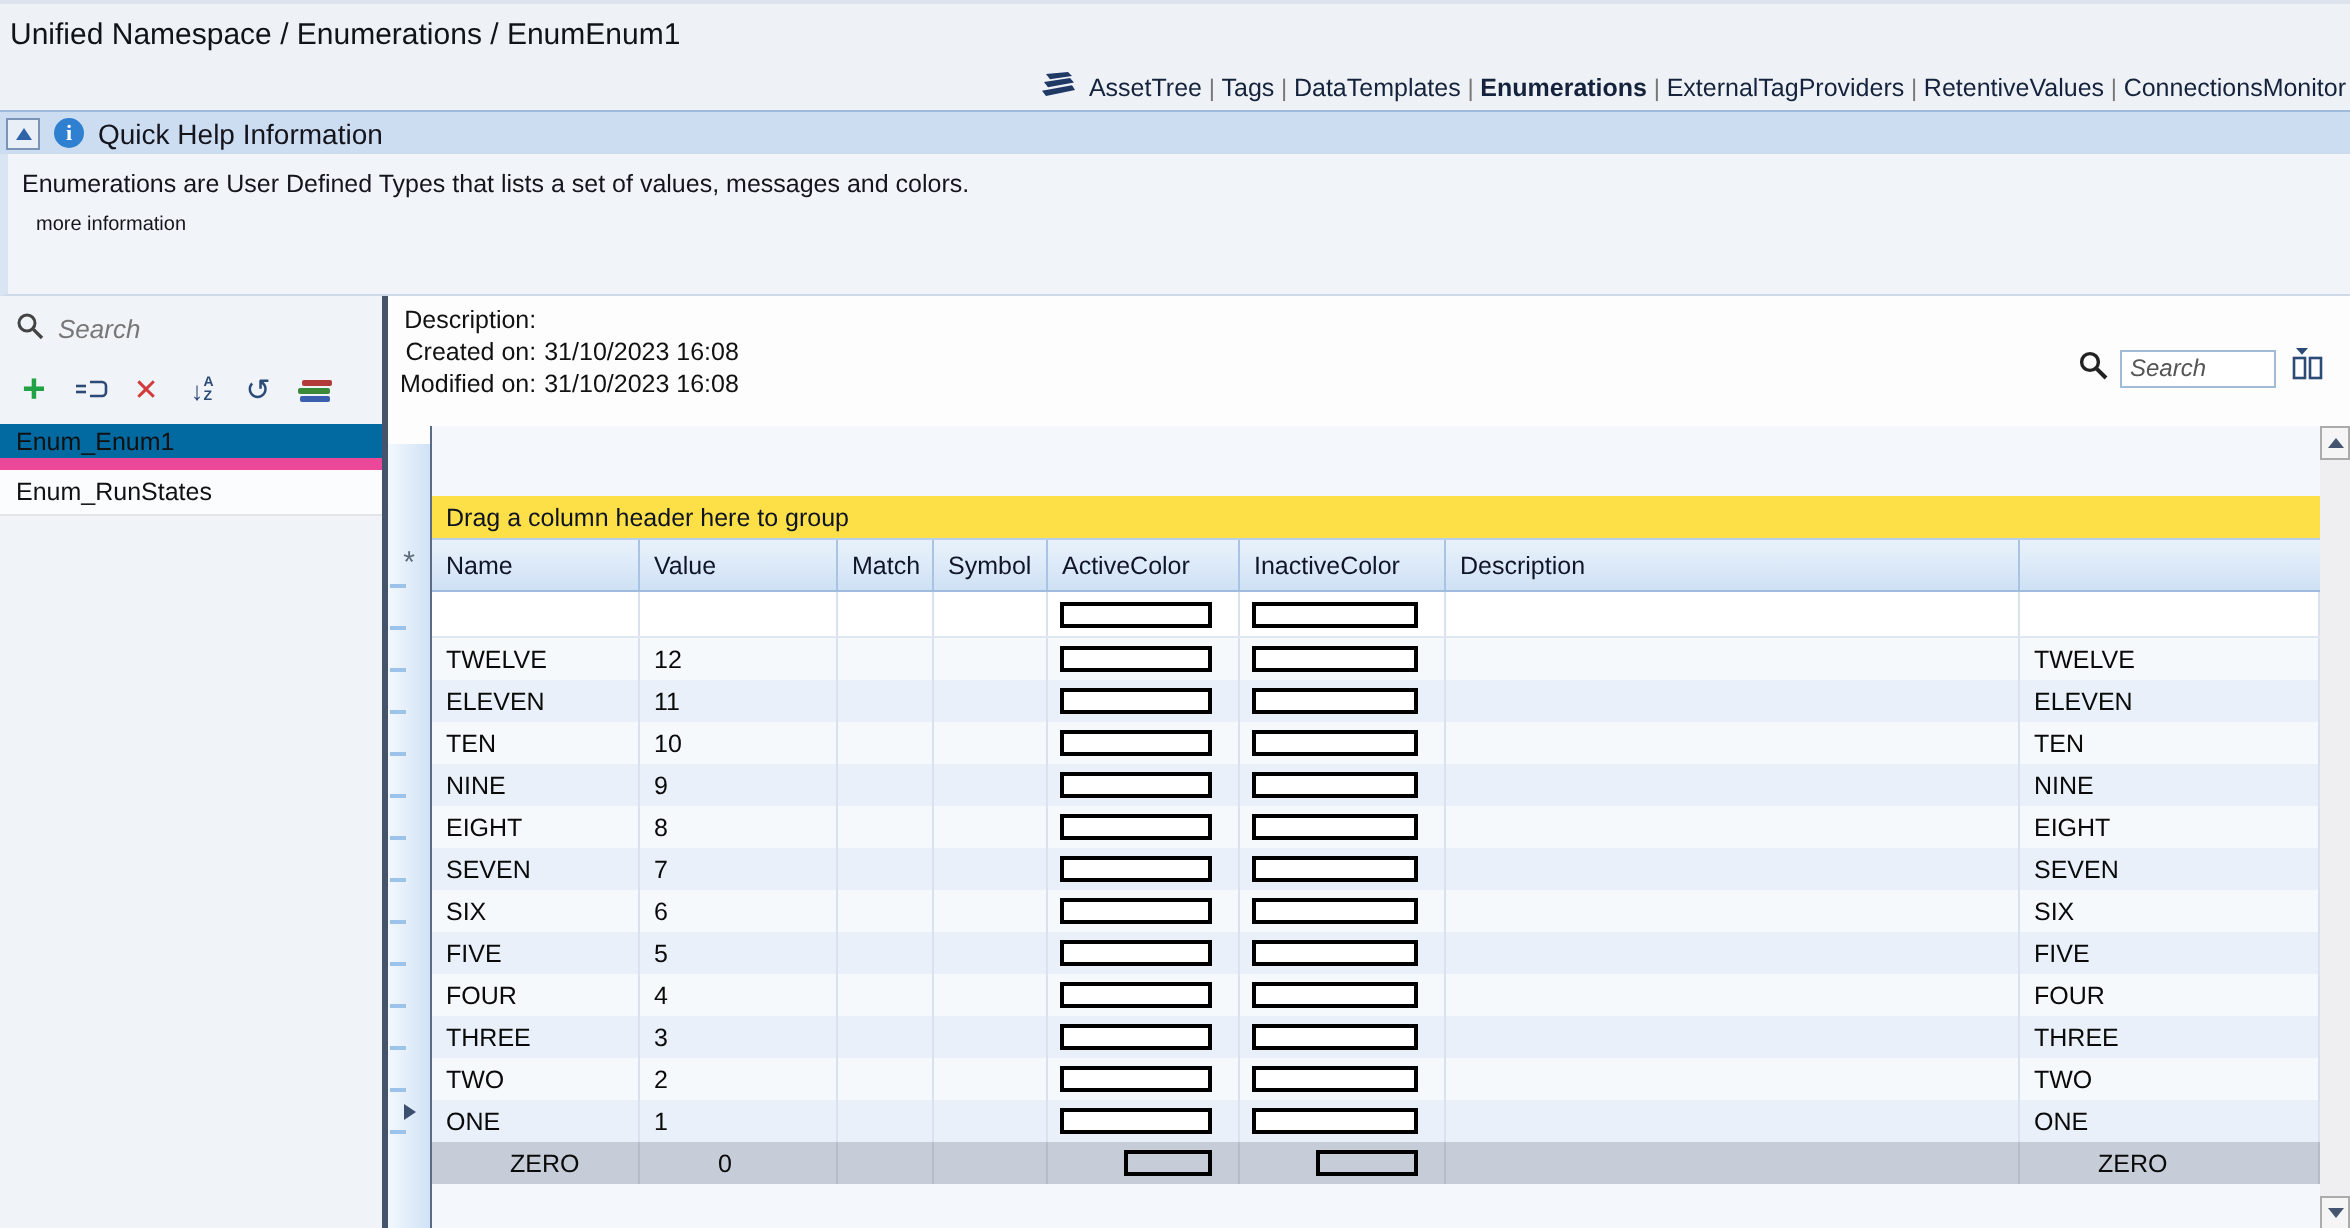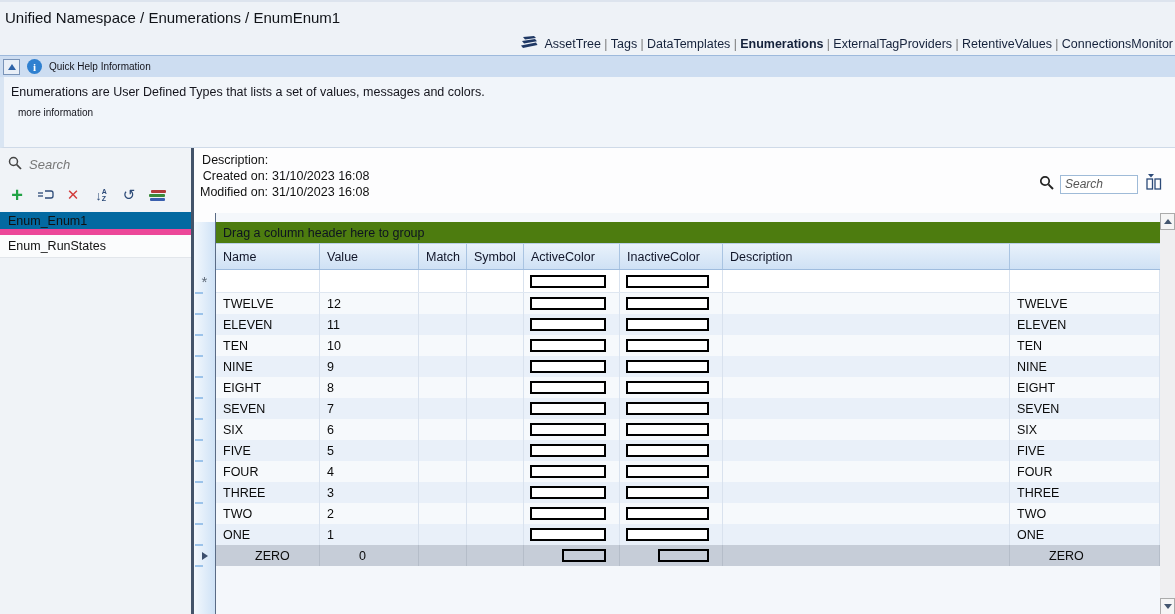--- a/index.html
+++ b/index.html
@@ -15,21 +15,21 @@
   .nav-item { color:#15223b; font-size:12.5px; cursor:pointer; white-space:pre; }
   .nav-item.active { font-weight:bold; }
   .nav-sep { color:#777; white-space:pre; }
 
   
   .help { border-top:1px solid #9db9dc; }
   .help-header { height:21px; background:#cdddf1; display:flex; align-items:center; gap:7px; padding-left:3px; }
   .collapse-btn { width:17px; height:16px; background:#e9eff7; border:1px solid #7a94b8; display:flex; align-items:center; justify-content:center; cursor:pointer; }
   .collapse-btn .tri { width:0; height:0; border-left:4px solid transparent; border-right:4px solid transparent; border-bottom:6px solid #2e63a8; }
   .info-icon { width:15px; height:15px; border-radius:50%; background:#2f80d0; color:#fff; font-weight:bold; font-size:11px; display:flex; align-items:center; justify-content:center; font-family:"Liberation Serif",serif; }
-  .help-title { font-size:10px; color:#14141c; }
+  .help-title { font-size:14px; color:#14141c; }
   .help-body { height:71px; background:#f1f5fa; border-left:4px solid #d9e5f3; border-bottom:1px solid #cfdae8; padding:8px 0 0 7px; }
   .help-line { font-size:12.5px; color:#14141c; margin-bottom:8px; }
   .help-link { font-size:10px; color:#14141c; margin-left:7px; cursor:pointer; }
 
   
   .content { display:flex; height:467px; }
   .sidebar { width:191px; background:#f0f3f7; flex:none; display:flex; flex-direction:column; }
   .sb-search { height:33px; display:flex; align-items:center; padding-left:8px; gap:7px; }
   .sb-search input { border:none; outline:none; background:transparent; font-style:italic; color:#555; width:140px; font-size:13px; font-family:inherit; }
   .sb-search input::placeholder { color:#777; font-style:italic; }
@@ -59,21 +59,21 @@
   
   .gridwrap { flex:1; display:flex; position:relative; background:#fdfdfe; }
   .gutter { width:21px; flex:none; padding-top:9px; }
   .gutter-inner { background:linear-gradient(to right,#f3f8fd,#cfe2f6); height:100%; }
   .gutter-spacer { height:48px; }
   .gutter-cell { position:relative; display:flex; align-items:center; justify-content:center; color:#6b7684; }
   .gutter-cell:after { content:""; position:absolute; left:1px; bottom:-1px; width:8px; height:2px; background:#9cc3ea; }
   .gutter-star { font-size:15px; color:#5f6a78; }
   .gutter-arrow { width:0; height:0; border-top:4px solid transparent; border-bottom:4px solid transparent; border-left:6px solid #3d4f6e; }
   .grid { flex:1; padding-top:9px; display:flex; flex-direction:column; border-left:1px solid #5a6b85; background:#f4f7fb; }
-  .groupband { height:22px; background:#4d7c0f; border-bottom:1px solid #b9cfe9; display:flex; align-items:center; padding-left:7px; font-size:12.5px; color:#0d1320; }
+  .groupband { height:22px; background:#fde047; border-bottom:1px solid #b9cfe9; display:flex; align-items:center; padding-left:7px; font-size:12.5px; color:#0d1320;margin-top:26px; }
   .headerrow { height:26px; display:flex; background:linear-gradient(to bottom,#e9f2fb,#cfe1f5); border-bottom:1px solid #9fbcde; }
   .hcell { display:flex; align-items:center; padding-left:7px; font-size:12.5px; color:#101528; border-right:1px solid #a9c4e2; cursor:pointer; flex:none; }
   .row { display:flex; height:21px; flex:none; }
   .row.newrow { height:23px; background:#fff; border-bottom:1px solid #dfe7f1; }
   .row.odd  { background:#f6f9fc; }
   .row.even { background:#e9f0f9; }
   .row.selected { background:#c6cdd8; }
   .cell { display:flex; align-items:center; padding-left:7px; font-size:12.5px; color:#0a0a0a; border-right:1px solid #d9e2ee; overflow:hidden; white-space:nowrap; flex:none; }
   .row.selected .cell { border-right-color:#b5bdc9;padding-left:39px; }
   .colorbox { width:calc(100% - 12px); height:13px; background:#fff; border:2px solid #000; margin-left:-1px; }

